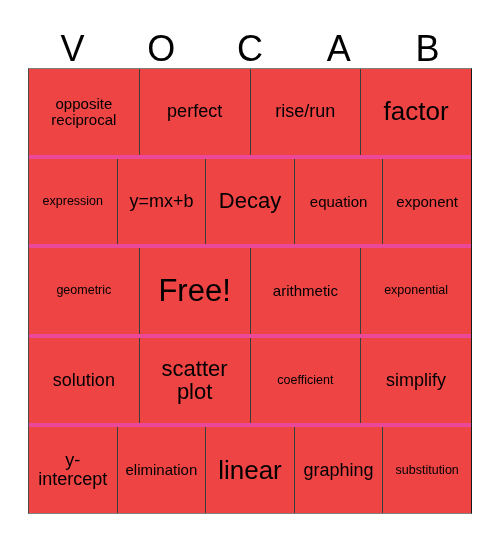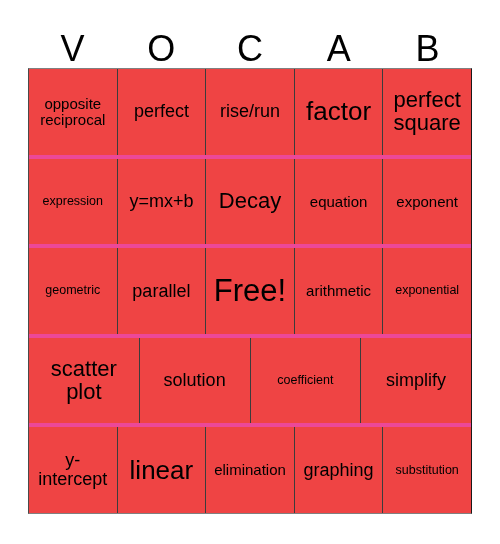--- a/index.html
+++ b/index.html
@@ -99,44 +99,42 @@
       <div class="header-letter">A</div>
       <div class="header-letter">B</div>
     </div>
 
   <div id="bingo-grid">
       <div class="grid-row">
         <div class="grid-cell fs-s">opposite reciprocal</div>
         <div class="grid-cell fs-m">perfect</div>
         <div class="grid-cell fs-m">rise/run</div>
         <div class="grid-cell fs-xl">factor</div>
-        <div class="grid-cell fs-l">perfect square</div>
       </div>
       <div class="grid-row">
         <div class="grid-cell fs-xs">expression</div>
         <div class="grid-cell fs-m">y=mx+b</div>
         <div class="grid-cell fs-l">Decay</div>
         <div class="grid-cell fs-s">equation</div>
         <div class="grid-cell fs-s">exponent</div>
       </div>
       <div class="grid-row">
         <div class="grid-cell fs-xs">geometric</div>
-        <div class="grid-cell fs-m">parallel</div>
         <div class="grid-cell fs-xxl">Free!</div>
         <div class="grid-cell fs-s">arithmetic</div>
         <div class="grid-cell fs-xs">exponential</div>
       </div>
       <div class="grid-row">
+        <div class="grid-cell fs-m">solution</div>
         <div class="grid-cell fs-l">scatter plot</div>
-        <div class="grid-cell fs-m">solution</div>
         <div class="grid-cell fs-xs">coefficient</div>
         <div class="grid-cell fs-m">simplify</div>
       </div>
       <div class="grid-row">
         <div class="grid-cell fs-m">y-intercept</div>
+        <div class="grid-cell fs-s">elimination</div>
         <div class="grid-cell fs-xl">linear</div>
-        <div class="grid-cell fs-s">elimination</div>
         <div class="grid-cell fs-m">graphing</div>
         <div class="grid-cell fs-xs">substitution</div>
       </div>
     </div>
 
 </div>
 
 </body></html>

